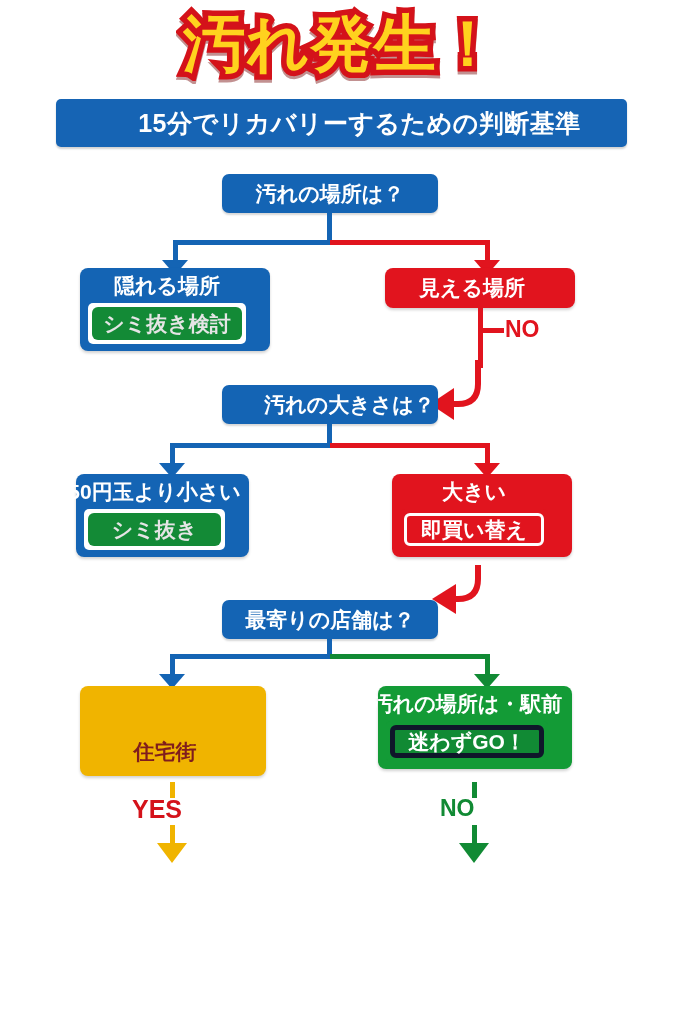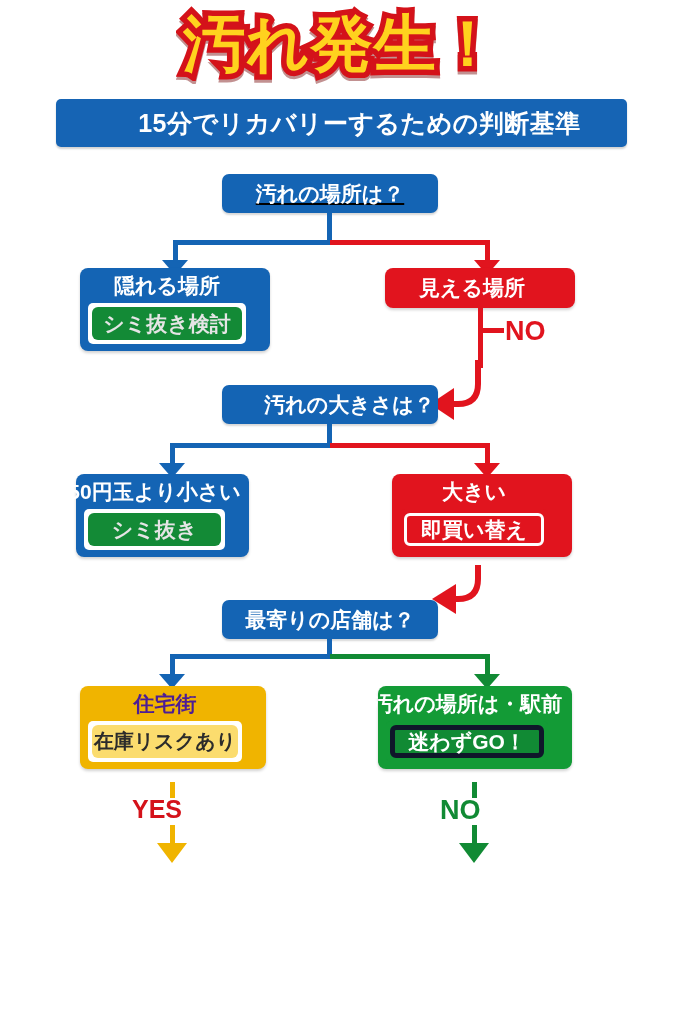--- a/index.html
+++ b/index.html
@@ -88,42 +88,42 @@
   .c-amber{ background:#F0B400; }
 
   .arrowhead{ position:absolute; width:0; height:0; }
   .ah-blue { border-left:13px solid transparent; border-right:13px solid transparent; border-top:15px solid #1464B4; }
   .ah-red  { border-left:13px solid transparent; border-right:13px solid transparent; border-top:15px solid #E1141E; }
   .ah-green{ border-left:13px solid transparent; border-right:13px solid transparent; border-top:15px solid #118A34; }
   .ah-amber{ border-left:15px solid transparent; border-right:15px solid transparent; border-top:20px solid #F0B400; }
   .ah-green-big{ border-left:15px solid transparent; border-right:15px solid transparent; border-top:20px solid #118A34; }
 
   .edge-label{
-    position:absolute; font-weight:bold; font-size:27px; white-space:nowrap;
+    position:absolute; font-weight:bold; font-size:23px; white-space:nowrap;
   }
   .lbl-red{ color:#E1141E; }
   .lbl-green{ color:#118A34; }
   .lbl-yes{ color:#D4121A; font-size:25px; }
 
   svg.curve{ position:absolute; overflow:visible; }
 </style>
 </head>
 <body>
 
 <div id="stage">
 
   <div class="title-wrap">
     <div class="title-main">汚れ発生！</div>
   </div>
 
   <div class="subbar">
     <span>15分でリカバリーするための判断基準</span>
   </div>
 
-  <div class="qnode" style="left:222px; top:174px; width:216px;text-decoration:underline;">
+  <div class="qnode" style="left:222px; top:174px; width:216px;">
     <span>汚れの場所は？</span>
   </div>
 
   <div class="ln vline c-blue" style="left:327px; top:213px; height:32px;"></div>
   <div class="ln hline c-blue" style="left:173px; top:240px; width:157px;"></div>
   <div class="ln hline c-red" style="left:330px; top:240px; width:160px;"></div>
   <div class="ln vline c-blue" style="left:173px; top:240px; height:22px;"></div>
   <div class="ln vline c-red" style="left:485px; top:240px; height:22px;"></div>
   <div class="arrowhead ah-blue" style="left:162px; top:260px;"></div>
   <div class="arrowhead ah-red" style="left:474px; top:260px;"></div>
@@ -185,24 +185,21 @@
 
   <div class="ln vline c-blue" style="left:327px; top:639px; height:20px;"></div>
   <div class="ln hline c-blue" style="left:170px; top:654px; width:160px;"></div>
   <div class="ln hline c-green" style="left:330px; top:654px; width:160px;"></div>
   <div class="ln vline c-blue" style="left:170px; top:654px; height:22px;"></div>
   <div class="ln vline c-green" style="left:485px; top:654px; height:22px;"></div>
   <div class="arrowhead ah-blue" style="left:159px; top:674px;"></div>
   <div class="arrowhead ah-green" style="left:474px; top:674px;"></div>
 
   <div class="card amber" style="left:80px; top:686px; width:186px;">
-    <div class="head" style="color:#4c1d95;">住宅街</div>
-    <div class="inner-wrap">
-      <div class="inner lightamber">在庫リスクあり</div>
-    </div>
+    <div class="head" style="color:#7f1d1d;margin-top:48px;">住宅街</div>
   </div>
 
   <div class="card green" style="left:378px; top:686px; width:194px;">
     <div class="head">汚れの場所は・駅前</div>
     <div class="inner-wrap" style="background:#139B36;">
       <div class="inner darkgreen">迷わずGO！</div>
     </div>
   </div>
 
   <div class="ln vline c-amber" style="left:170px; top:782px; height:16px;"></div>

